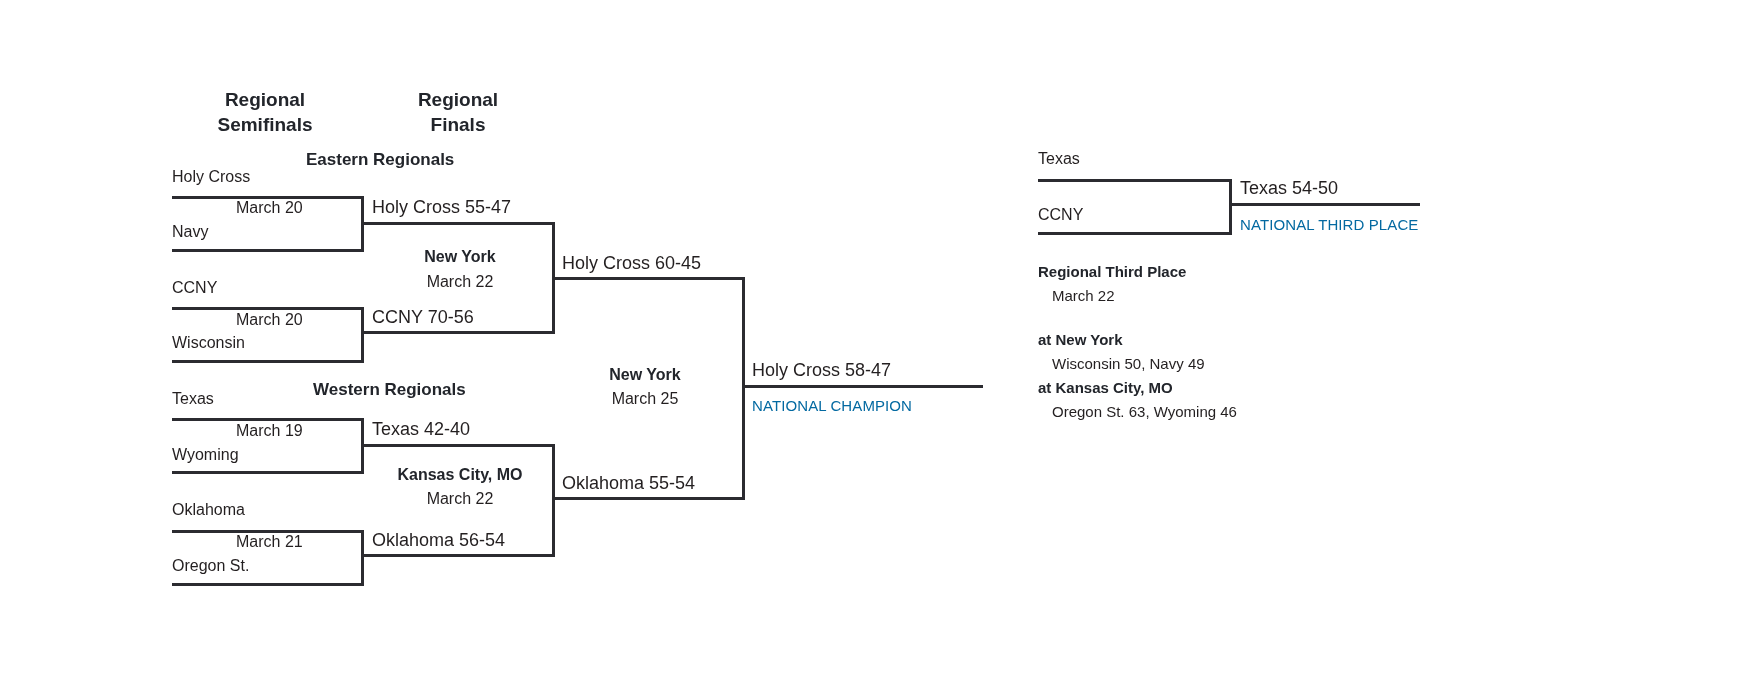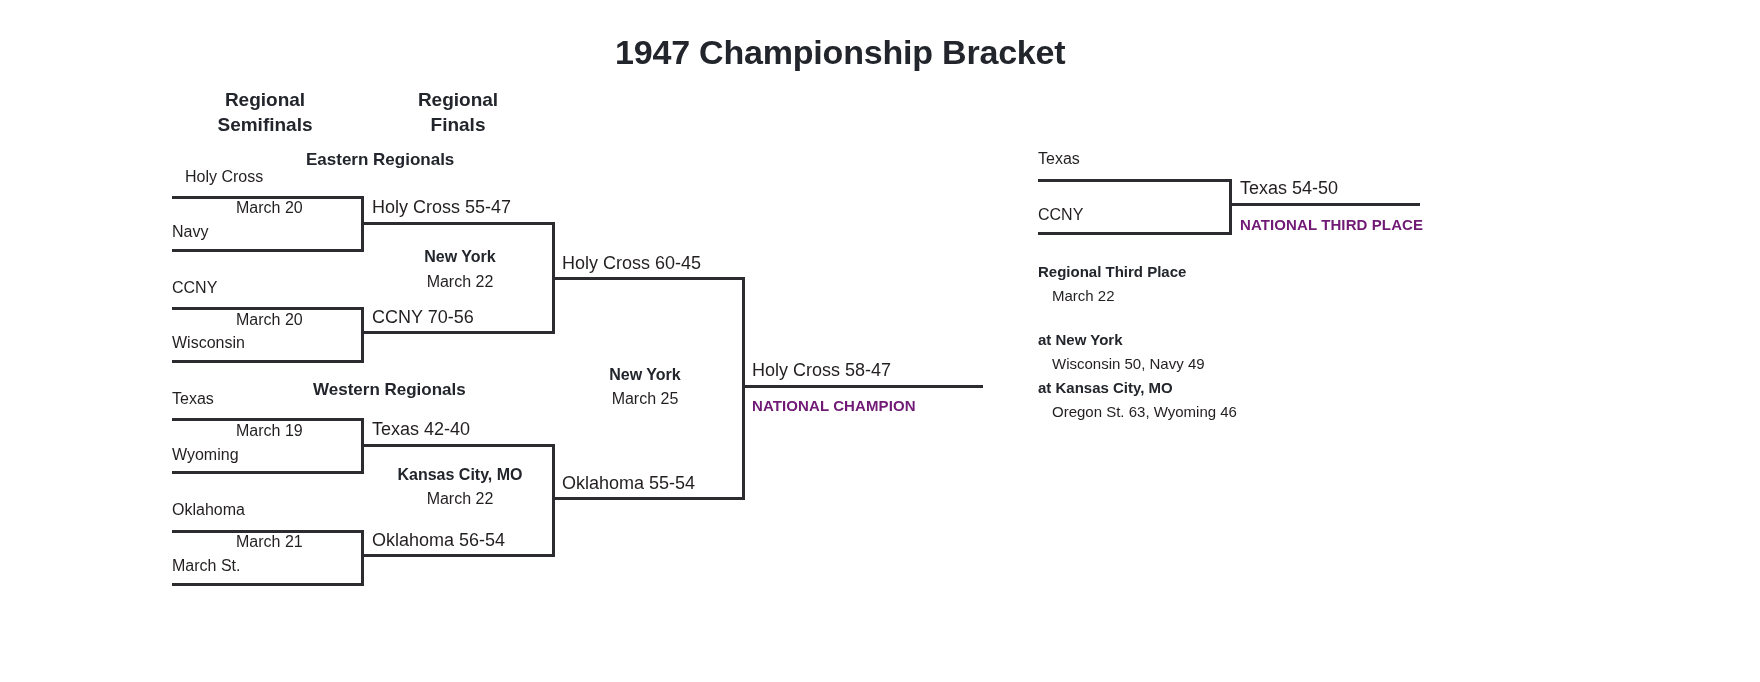--- a/index.html
+++ b/index.html
@@ -34,56 +34,55 @@
     font-size:18px;font-weight:normal;color:#231f20;white-space:nowrap;
   }
   .date{
     font-size:16px;font-weight:normal;color:#231f20;white-space:nowrap;
   }
   .site{
     font-size:16px;font-weight:bold;color:#22252b;white-space:nowrap;
     text-align:center;
   }
   .banner{
-    font-size:15px;font-weight:bold;color:#701a75;white-space:nowrap;
+    font-size:15px;font-weight:normal;color:#0369a1;white-space:nowrap;
     letter-spacing:0.1px;
   }
   .tp-head{
     font-size:15px;font-weight:bold;color:#22252b;white-space:nowrap;
   }
   .tp-line{
     font-size:15px;font-weight:normal;color:#231f20;white-space:nowrap;
   }
 
   
   .hline{background:#2b2b30;height:3px;}
   .vline{background:#2b2b30;width:3px;}
 </style>
 </head>
 <body>
 
 <div id="root">
 
-  <div class="abs title" style="left:615px;top:33px;">1947 Championship Bracket</div>
 
   <div class="abs colhead" style="left:175px;top:87px;width:180px;">
     <div>Regional</div>
     <div>Semifinals</div>
   </div>
 
   <div class="abs colhead" style="left:368px;top:87px;width:180px;">
     <div>Regional</div>
     <div>Finals</div>
   </div>
 
 
   <div class="abs regionhead" style="left:306px;top:150px;">Eastern Regionals</div>
   <div class="abs regionhead" style="left:313px;top:380px;">Western Regionals</div>
 
-  <div class="abs team" style="left:172px;top:168px;margin-left:13px;">Holy Cross</div>
+  <div class="abs team" style="left:172px;top:168px;">Holy Cross</div>
   <div class="abs hline" style="left:172px;top:196px;width:192px;"></div>
   <div class="abs date" style="left:236px;top:199px;">March 20</div>
   <div class="abs team" style="left:172px;top:223px;">Navy</div>
   <div class="abs hline" style="left:172px;top:249px;width:192px;"></div>
   <div class="abs vline" style="left:361px;top:196px;height:56px;"></div>
 
   <div class="abs team" style="left:172px;top:279px;">CCNY</div>
   <div class="abs hline" style="left:172px;top:307px;width:192px;"></div>
   <div class="abs date" style="left:236px;top:311px;">March 20</div>
   <div class="abs team" style="left:172px;top:334px;">Wisconsin</div>
@@ -93,21 +92,21 @@
   <div class="abs team" style="left:172px;top:390px;">Texas</div>
   <div class="abs hline" style="left:172px;top:418px;width:192px;"></div>
   <div class="abs date" style="left:236px;top:422px;">March 19</div>
   <div class="abs team" style="left:172px;top:446px;">Wyoming</div>
   <div class="abs hline" style="left:172px;top:471px;width:192px;"></div>
   <div class="abs vline" style="left:361px;top:418px;height:56px;"></div>
 
   <div class="abs team" style="left:172px;top:501px;">Oklahoma</div>
   <div class="abs hline" style="left:172px;top:530px;width:192px;"></div>
   <div class="abs date" style="left:236px;top:533px;">March 21</div>
-  <div class="abs team" style="left:172px;top:557px;">March St.</div>
+  <div class="abs team" style="left:172px;top:557px;">Oregon St.</div>
   <div class="abs hline" style="left:172px;top:583px;width:192px;"></div>
   <div class="abs vline" style="left:361px;top:530px;height:56px;"></div>
 
   <div class="abs score" style="left:372px;top:197px;">Holy Cross 55-47</div>
   <div class="abs hline" style="left:364px;top:222px;width:191px;"></div>
 
   <div class="abs site" style="left:368px;top:248px;width:184px;">New York</div>
   <div class="abs date" style="left:368px;top:273px;width:184px;text-align:center;">March 22</div>
 
   <div class="abs score" style="left:372px;top:307px;">CCNY 70-56</div>

